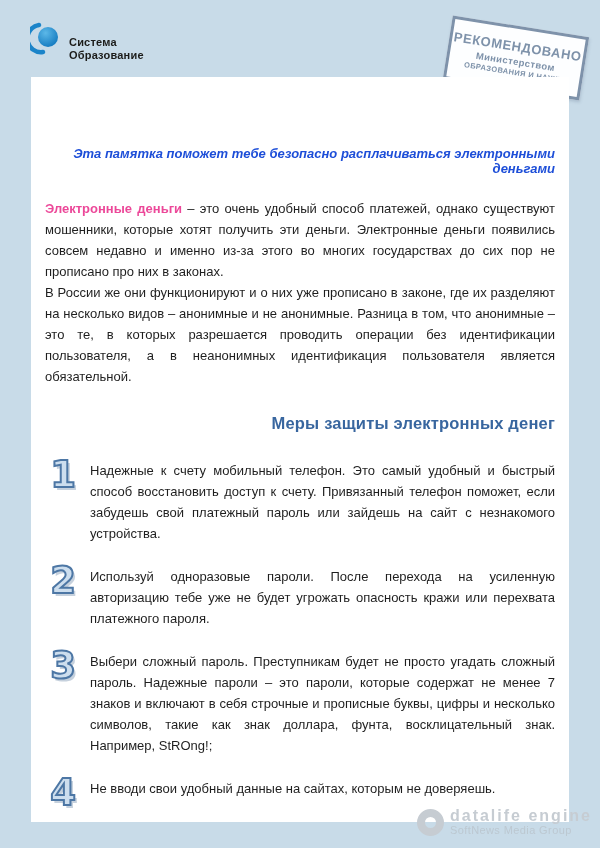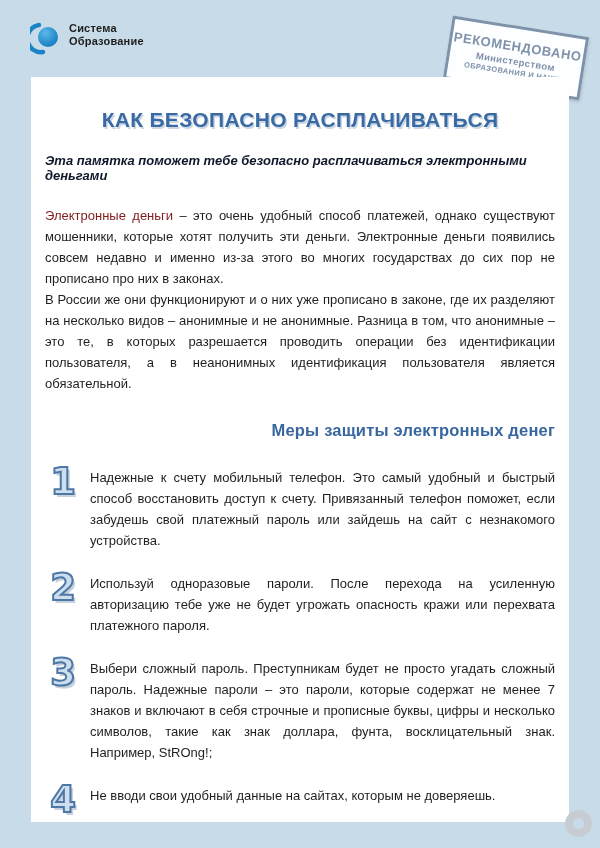--- a/index.html
+++ b/index.html
@@ -5,21 +5,21 @@
   html,body{margin:0;padding:0;}
   .page{
     position:relative;
     width:600px;height:848px;
     background:#c8dbe8;
     overflow:hidden;
     font-family:"Liberation Sans", sans-serif;
     color:#1f1f1f;
   }
   
-  .logo{position:absolute;left:30px;top:22px;display:flex;align-items:flex-start;gap:7px;}
+  .logo{position:absolute;left:30px;top:22px;display:flex;align-items:flex-end;gap:7px;}
   .logo-text{font-size:11px;line-height:13px;font-weight:700;color:#1c1c1a;letter-spacing:.2px;}
   
   .stamp{
     position:absolute;left:447px;top:26px;width:138px;height:64px;
     box-sizing:border-box;border:3px solid #7e92aa;background:#fdfeff;
     transform:rotate(9deg);
     display:flex;flex-direction:column;align-items:center;justify-content:center;
     color:#7e92aa;text-align:center;
     box-shadow:1px 2px 3px rgba(90,110,140,.25);
   }
@@ -31,26 +31,26 @@
     position:absolute;left:31px;top:77px;width:538px;height:745px;
     background:#ffffff;box-sizing:border-box;padding:0 14px;
   }
   .title{
     margin-top:30px;text-align:center;
     font-size:21px;line-height:26px;font-weight:800;letter-spacing:.3px;
     color:#3a6aa4;
     text-shadow:1.5px 2px 0 #ccd7e3;
   }
   .subtitle{
-    margin-top:20px;text-align:left;
-    font-size:13px;font-style:italic;font-weight:600;color:#0f172a;
+    margin-top:13px;text-align:right;
+    font-size:13px;font-style:italic;font-weight:600;color:#1d4ed8;
   }
   .intro{margin-top:22px;font-size:13px;line-height:21px;text-align:justify;}
   .intro p{margin:0;}
-  .lead{color:#7f1d1d;font-weight:400;}
+  .lead{color:#ec4899;font-weight:700;}
   .section-heading{
     margin-top:27px;text-align:right;
     font-size:16.5px;font-weight:800;color:#38669f;letter-spacing:.2px;
   }
   .measures{margin-top:25px;}
   .measure{display:flex;gap:9px;margin-bottom:20px;}
   .measure-number{
     flex:0 0 36px;text-align:center;
     font-family:"DejaVu Sans", sans-serif;
     font-size:37px;line-height:34px;font-weight:800;
@@ -106,21 +106,21 @@
 
   <div class="stamp">
     <div class="stamp-l1">РЕКОМЕНДОВАНО</div>
     <div class="stamp-l2">Министерством</div>
     <div class="stamp-l3">ОБРАЗОВАНИЯ И НАУКИ</div>
   </div>
 
   <div class="card">
 
     <div class="title">
-      <span>КАК БЕЗОПАСНО РАСПЛАЧИВАТЬСЯ</span><br>
+      <br>
     </div>
 
     <div class="subtitle">Эта памятка поможет тебе безопасно расплачиваться электронными деньгами</div>
 
     <div class="intro">
       <p><span class="lead">Электронные деньги</span><span> – это очень удобный способ платежей, однако существуют мошенники, которые хотят получить эти деньги. Электронные деньги появились совсем недавно и именно из-за этого во многих государствах до сих пор не прописано про них в законах.</span></p>
       <p>В России же они функционируют и о них уже прописано в законе, где их разделяют на несколько видов – анонимные и не анонимные. Разница в том, что анонимные – это те, в которых разрешается проводить операции без идентификации пользователя, а в неанонимных идентификация пользователя является обязательной.</p>
     </div>
 
     <div class="section-heading">Меры защиты электронных денег</div>
@@ -144,15 +144,19 @@
   <div class="measure">
     <div class="measure-number">4</div>
     <div class="measure-text">Не вводи свои удобный данные на сайтах, которым не доверяешь.</div>
   </div>
 </div>
 
   </div>
 
   <div class="watermark">
     <span class="wm-d"></span>
+    <span class="wm-col">
+      <span class="wm-brand">DataLife Engine</span>
+      <span class="wm-sub">SoftNews Media Group</span>
+    </span>
   </div>
 
 </div>
 
 </body></html>

